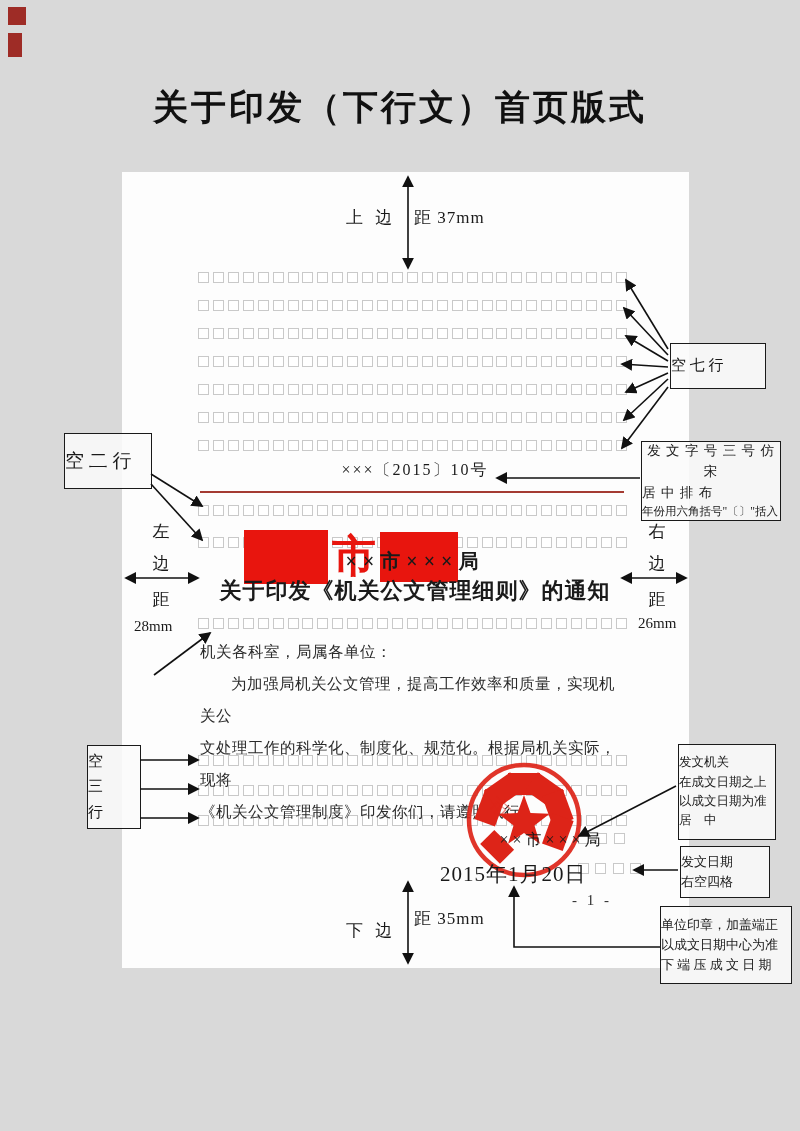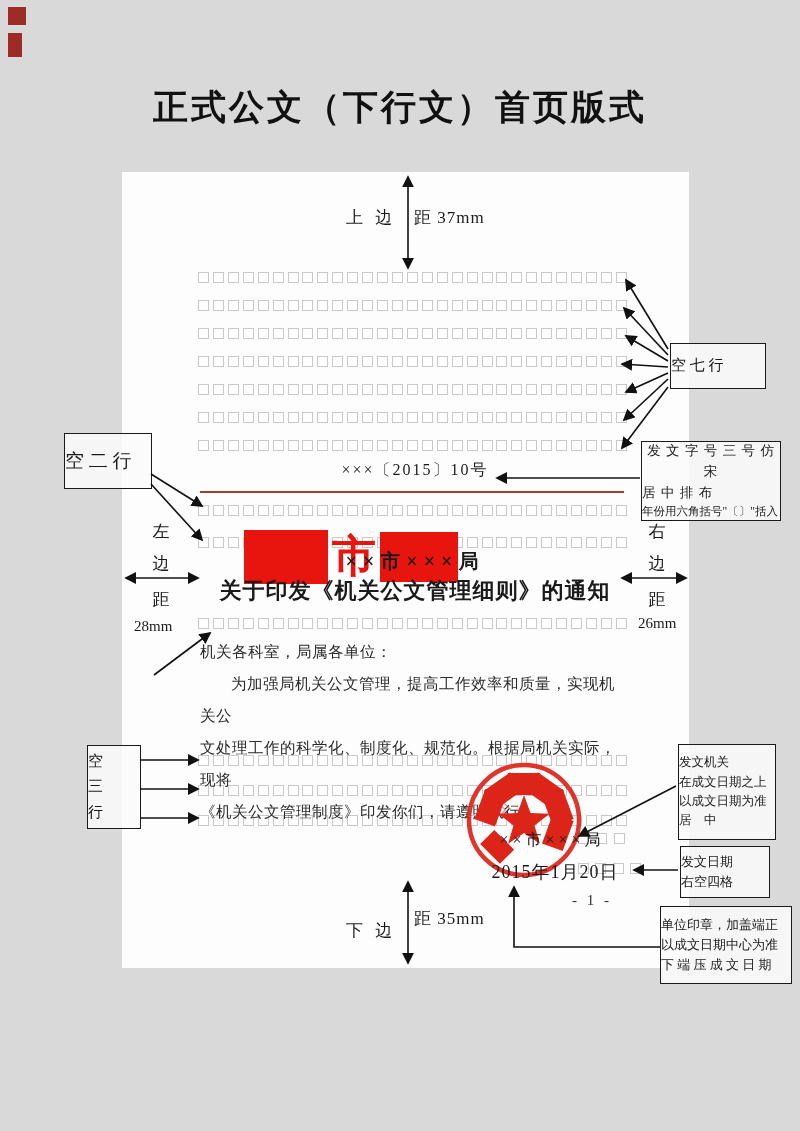--- a/index.html
+++ b/index.html
@@ -17,21 +17,21 @@
   .banner-text{color:#e8150e;font-weight:900;font-size:44px;line-height:58px;font-family:"Liberation Serif",serif;}
   
   .doc-center{left:78px;width:430px;text-align:center;}
   #doc-number{top:288px;font-size:16px;letter-spacing:2px;}
   #red-rule{left:78px;top:319px;width:424px;height:2px;background:#a43b32;}
   #issuer-line{top:376px;font-size:20px;font-weight:700;letter-spacing:6px;}
   #doc-title{top:404px;font-size:22px;font-weight:700;letter-spacing:1px;}
   #body-text{left:78px;top:464px;width:430px;font-size:15.5px;letter-spacing:.5px;line-height:32px;color:#2b2b2b;}
   #body-text .indent{text-indent:2em;}
   #signature{left:300px;top:658px;width:260px;text-align:center;font-size:16px;letter-spacing:4px;}
-  #doc-date{left:318px;top:688px;width:230px;text-align:center;font-size:18px;letter-spacing:1px;}
+  #doc-date{left:318px;top:688px;width:230px;text-align:left;font-size:21px;letter-spacing:1px;}
   #page-number{left:420px;top:720px;width:100px;text-align:center;font-size:15px;letter-spacing:3px;color:#333;}
   
   .note-box{position:absolute;border:1.5px solid #1a1a1a;background:rgba(250,250,250,.85);
             display:flex;flex-direction:column;justify-content:center;align-items:flex-start;
             text-align:center;font-size:13px;line-height:1.55;}
   #box-empty7{left:670px;top:343px;width:94px;height:44px;font-size:15px;}
   #box-docnum-note{left:641px;top:441px;width:138px;height:78px;}
   #box-docnum-note .l12{font-size:13.5px;letter-spacing:1px;}
   #box-docnum-note .l3{font-size:11.5px;}
   #box-empty2{left:64px;top:433px;width:86px;height:54px;font-size:19px;}
@@ -48,21 +48,21 @@
   .corner-mark{position:absolute;background:#9e2c26;}
 </style>
 </head>
 <body>
 
 <div id="canvas">
 
   <div class="corner-mark" style="left:8px;top:7px;width:18px;height:18px;"></div>
   <div class="corner-mark" style="left:8px;top:33px;width:14px;height:24px;"></div>
 
-  <div id="main-title" class="abs">正式公文（下行文）首页版式</div>
+  <div id="main-title" class="abs">关于印发（下行文）首页版式</div>
 
   <div id="page" class="abs">
 
     <div>
         <div class="sq-row" style="top: 100px; left: 76px; width: 429px;">
           <span class="sq"></span>
           <span class="sq"></span>
           <span class="sq"></span>
           <span class="sq"></span>
           <span class="sq"></span>

